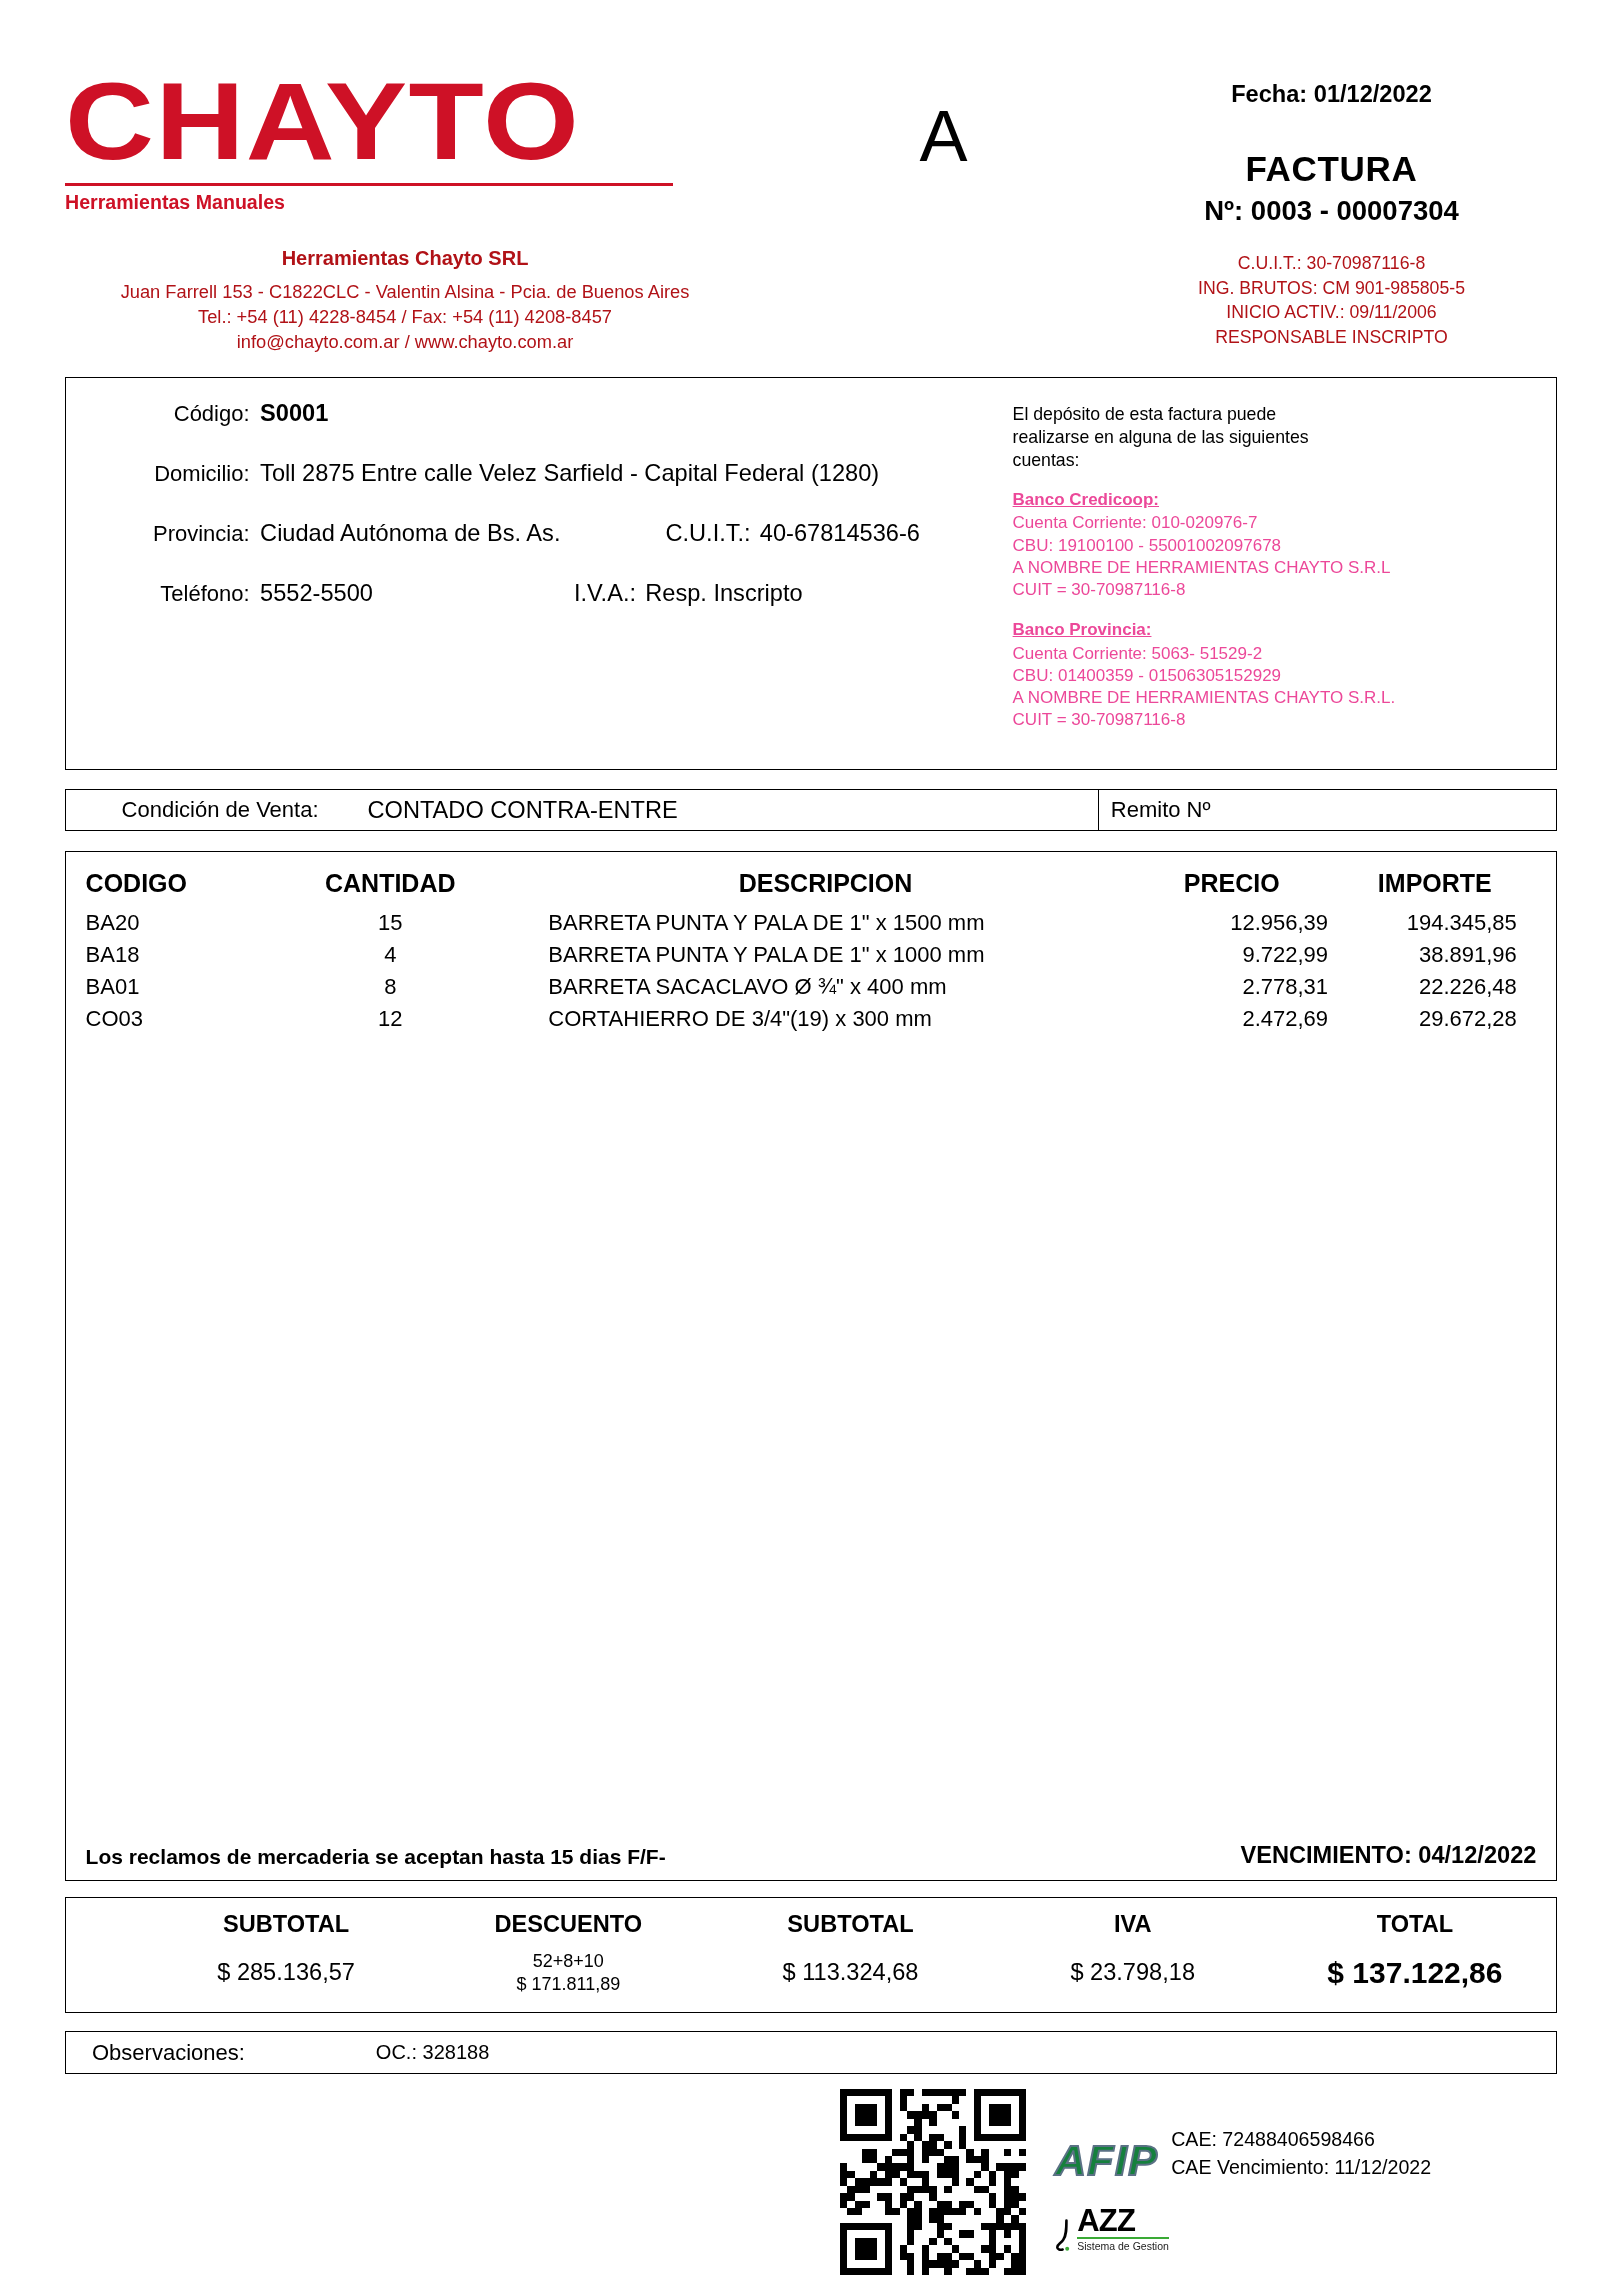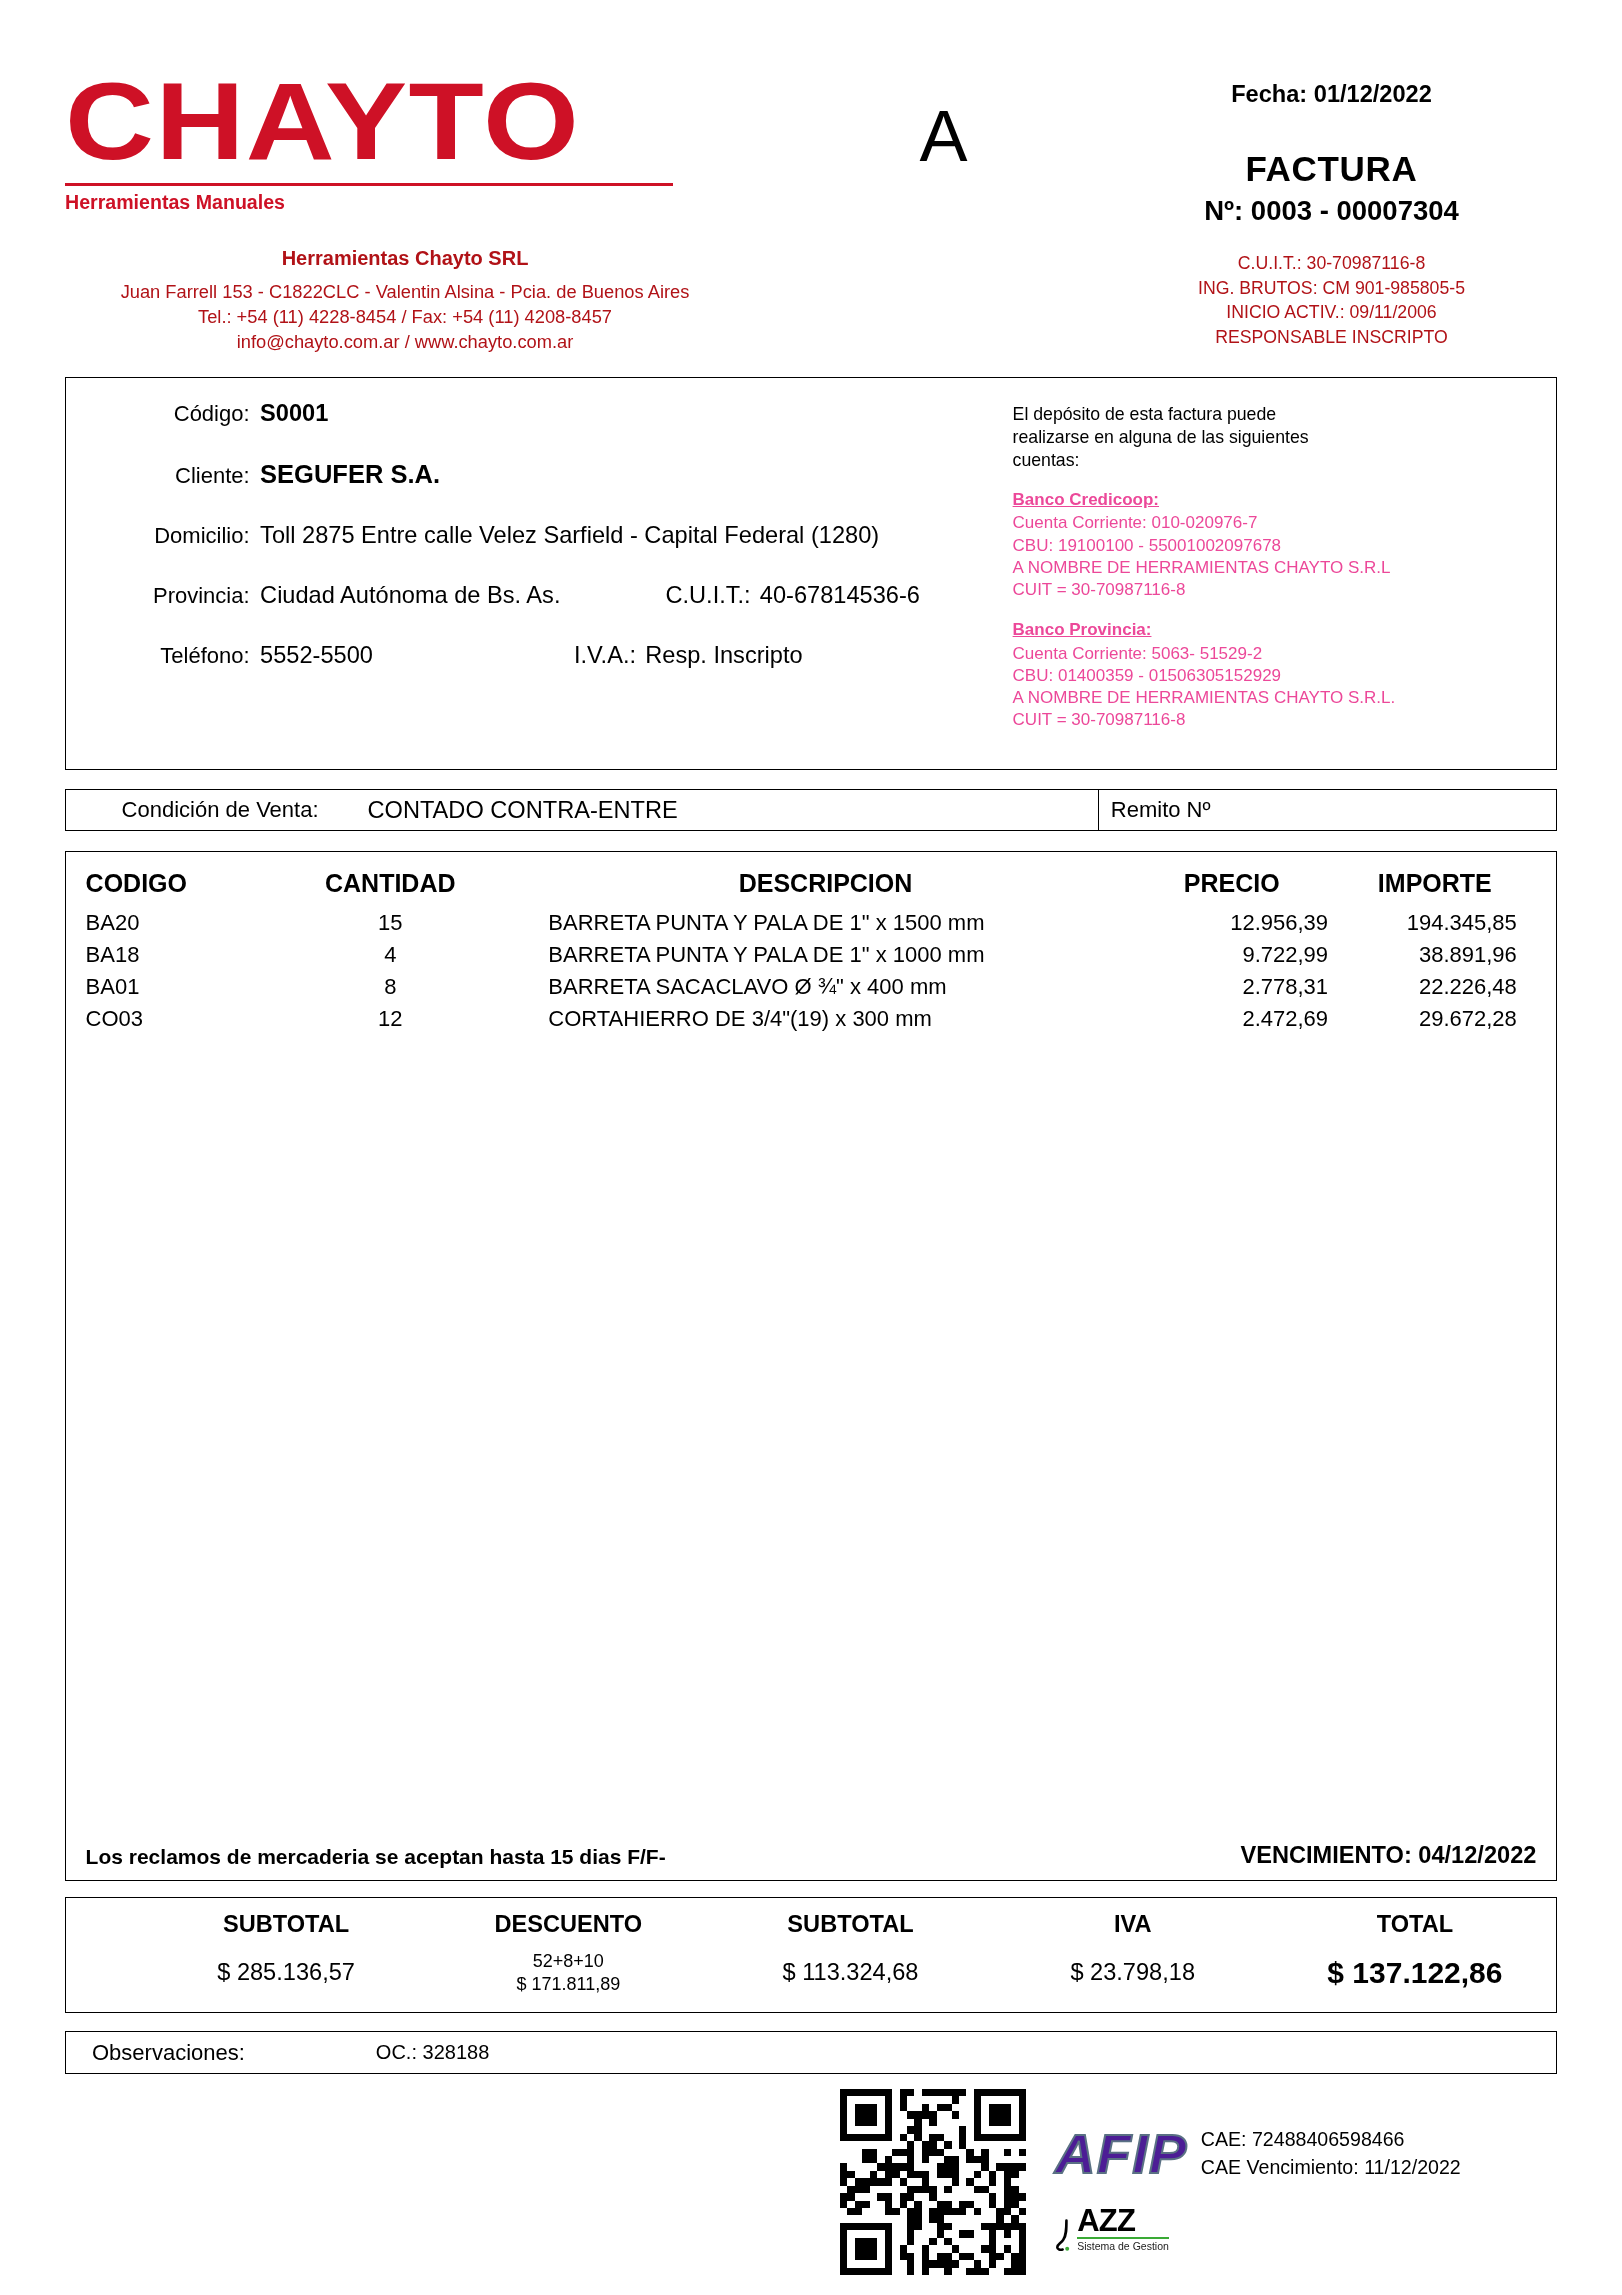--- a/index.html
+++ b/index.html
@@ -86,22 +86,22 @@
   .obs-box { margin-top:18.3px; height:43px; display:flex; align-items:center; padding-left:26px; }
   .obs-lbl { font-size:22px; }
   .obs-val { font-size:20px; margin-left:131px; }
 
   
   .footer { display:flex; margin-top:14.4px; margin-left:775px; }
   .qr { width:186px; height:186px; background:#fff; }
   .footer-right { margin-left:29px; padding-top:36px; }
   .afip-row { display:flex; align-items:flex-end; }
   .afip-logo {
-    font-size:56px; font-weight:900; font-style:italic; letter-spacing:1.3px;
-    color:#4c1d95; -webkit-text-stroke:2px #5a7184; line-height:1;
+    font-size:43px; font-weight:900; font-style:italic; letter-spacing:1.3px;
+    color:#15803d; -webkit-text-stroke:2px #5a7184; line-height:1;
   }
   .cae-block { margin-left:13px; font-size:19.6px; line-height:1.45; }
   .azz { margin-top:25px; display:flex; align-items:flex-end; }
   .azz-mark { display:flex; align-items:flex-end; }
   .azz-text { font-size:31px; font-weight:900; line-height:0.9; letter-spacing:-0.7px; }
   .azz-sub { font-size:10.5px; color:#222; border-top:2.6px solid #3aaa35; margin-top:2.6px; padding-top:1.3px; }
   .azz-col { margin-left:3.9px; }
 </style>
 </head>
 <body>
@@ -137,24 +137,20 @@
       <div>INICIO ACTIV.: 09/11/2006</div>
       <div>RESPONSABLE INSCRIPTO</div>
     </div>
   </div>
 
   <div class="box client-box">
     <div class="client-left">
       <div class="crow">
         <span class="lbl">Código:</span>
         <span class="val-bold">S0001</span>
-      </div>
-      <div class="crow">
-        <span class="lbl">Cliente:</span>
-        <span class="cliente-val">SEGUFER S.A.</span>
       </div>
       <div class="crow">
         <span class="lbl">Domicilio:</span>
         <span>Toll 2875 Entre calle Velez Sarfield - Capital Federal (1280)</span>
       </div>
       <div class="crow">
         <span class="lbl">Provincia:</span>
         <span>Ciudad Autónoma de Bs. As.</span>
         <span class="pair2">
           <span class="lbl2">C.U.I.T.:</span>

